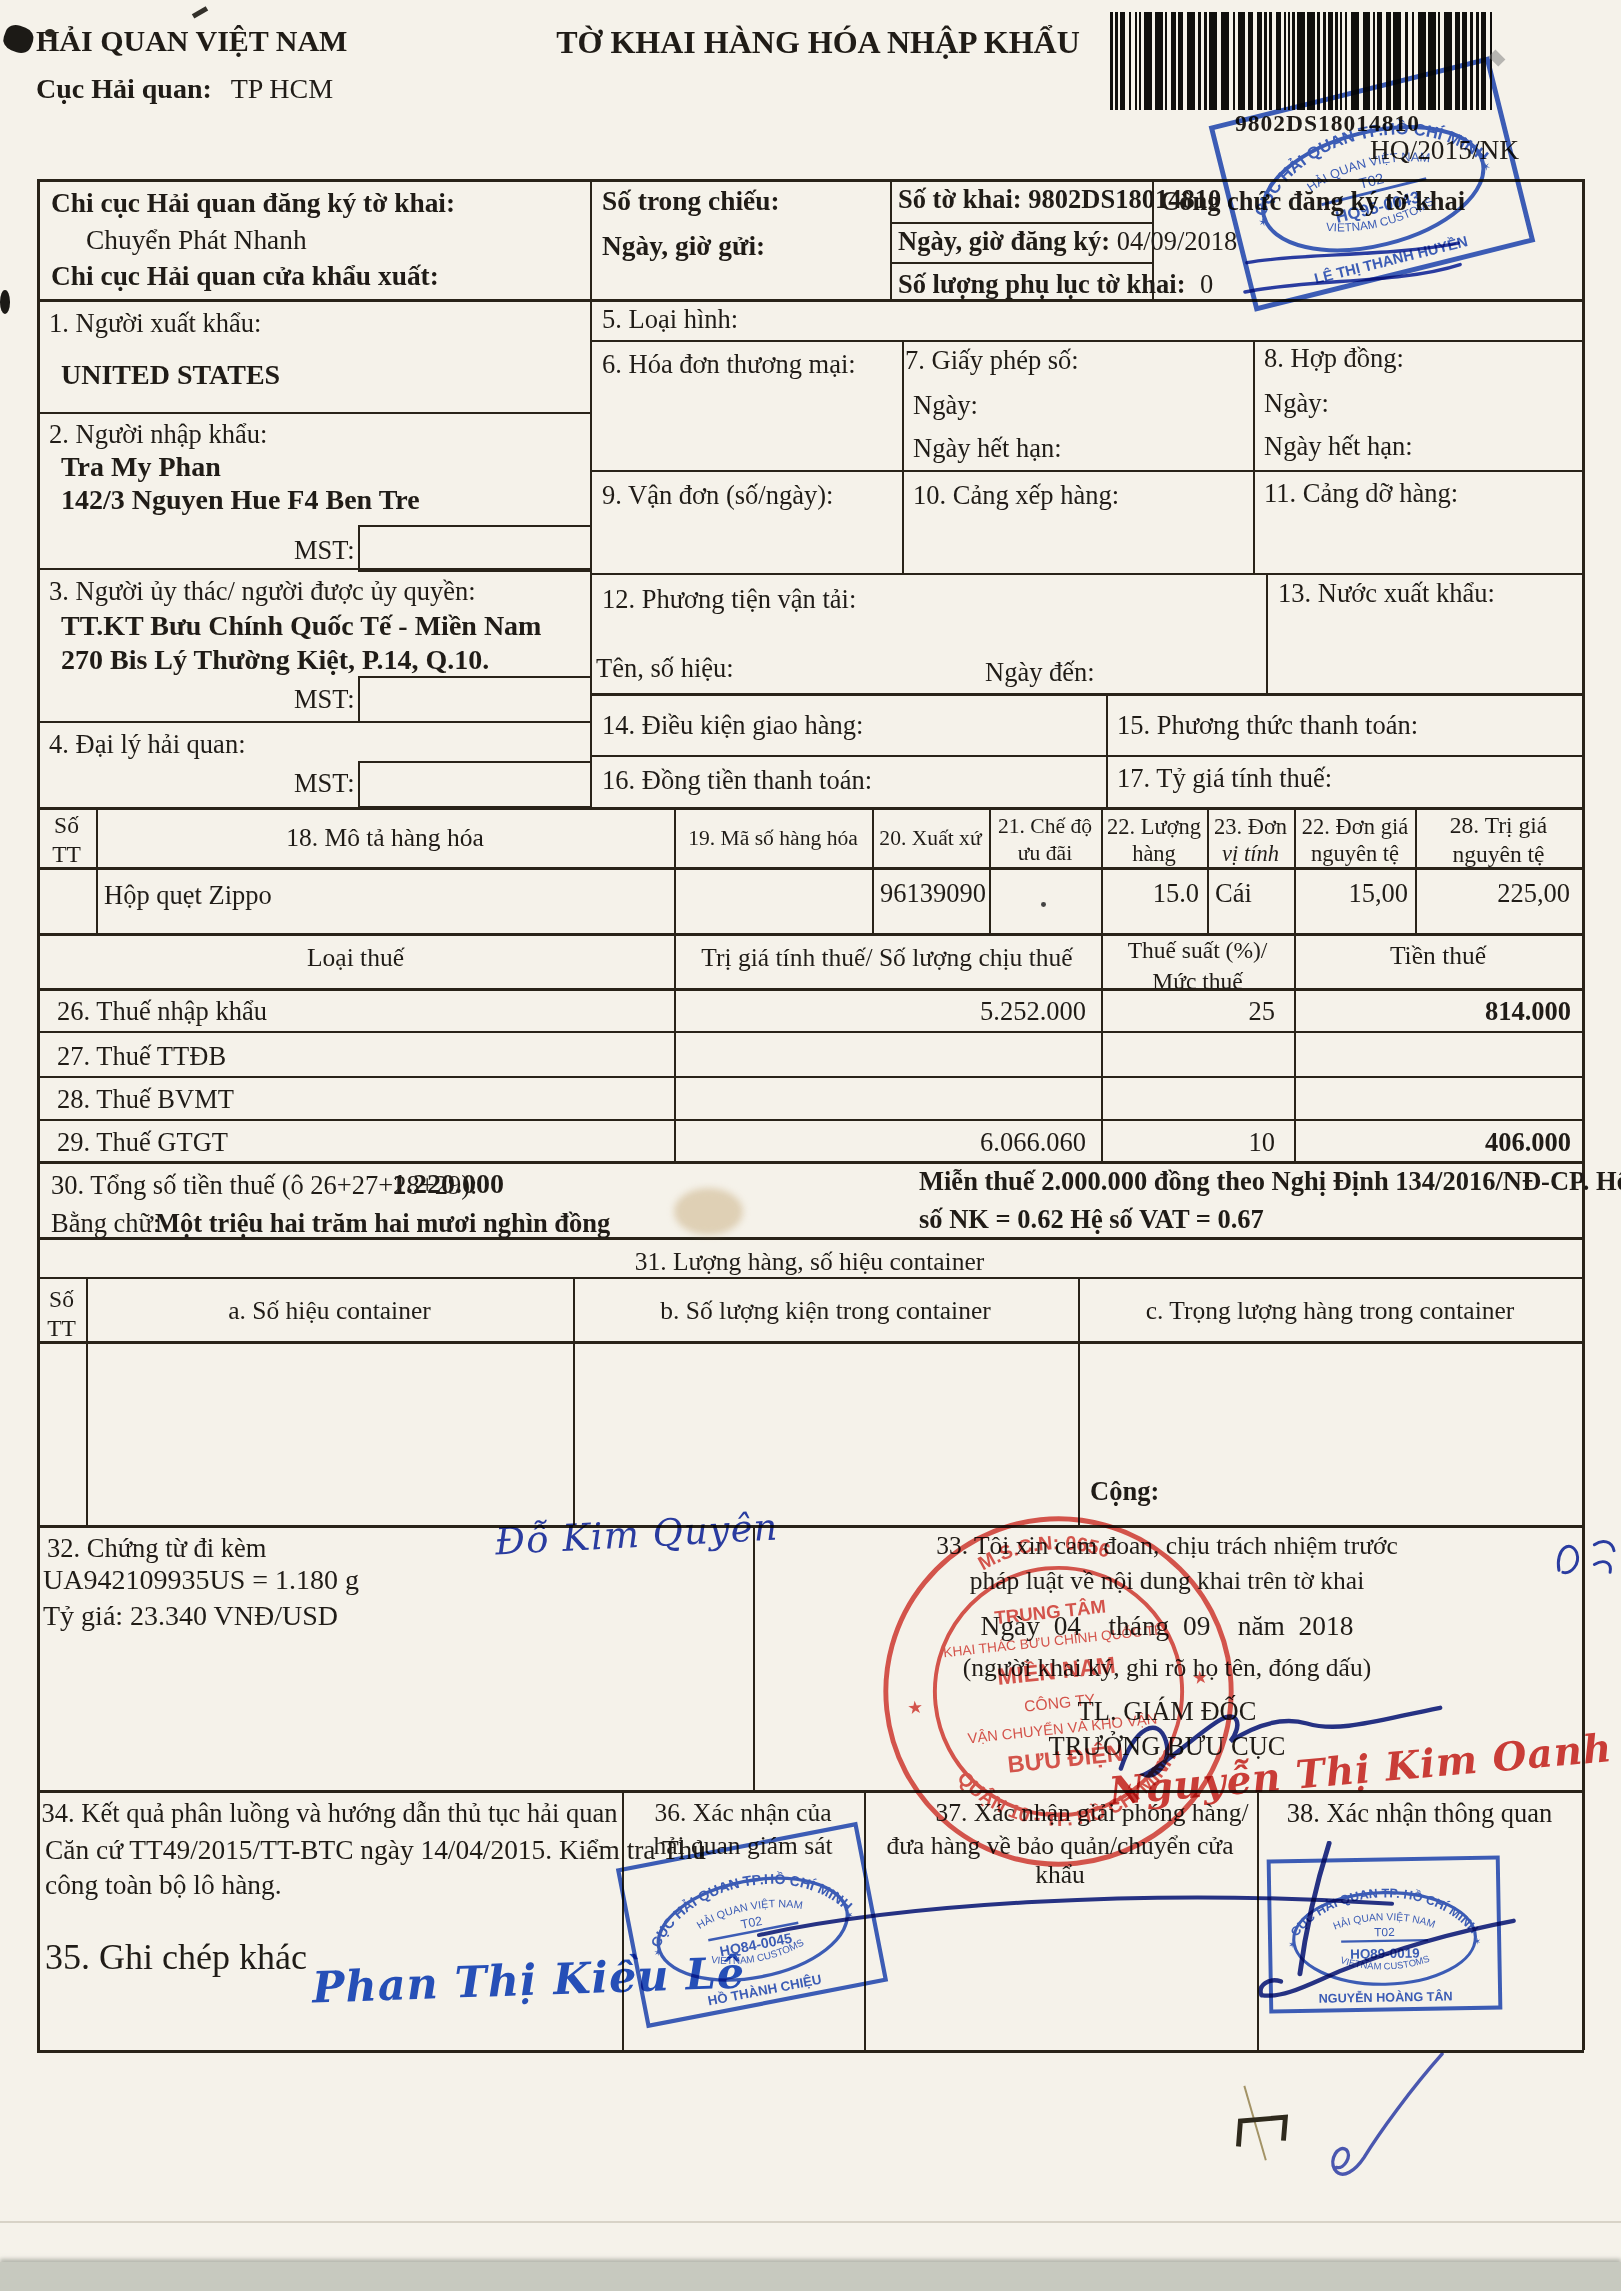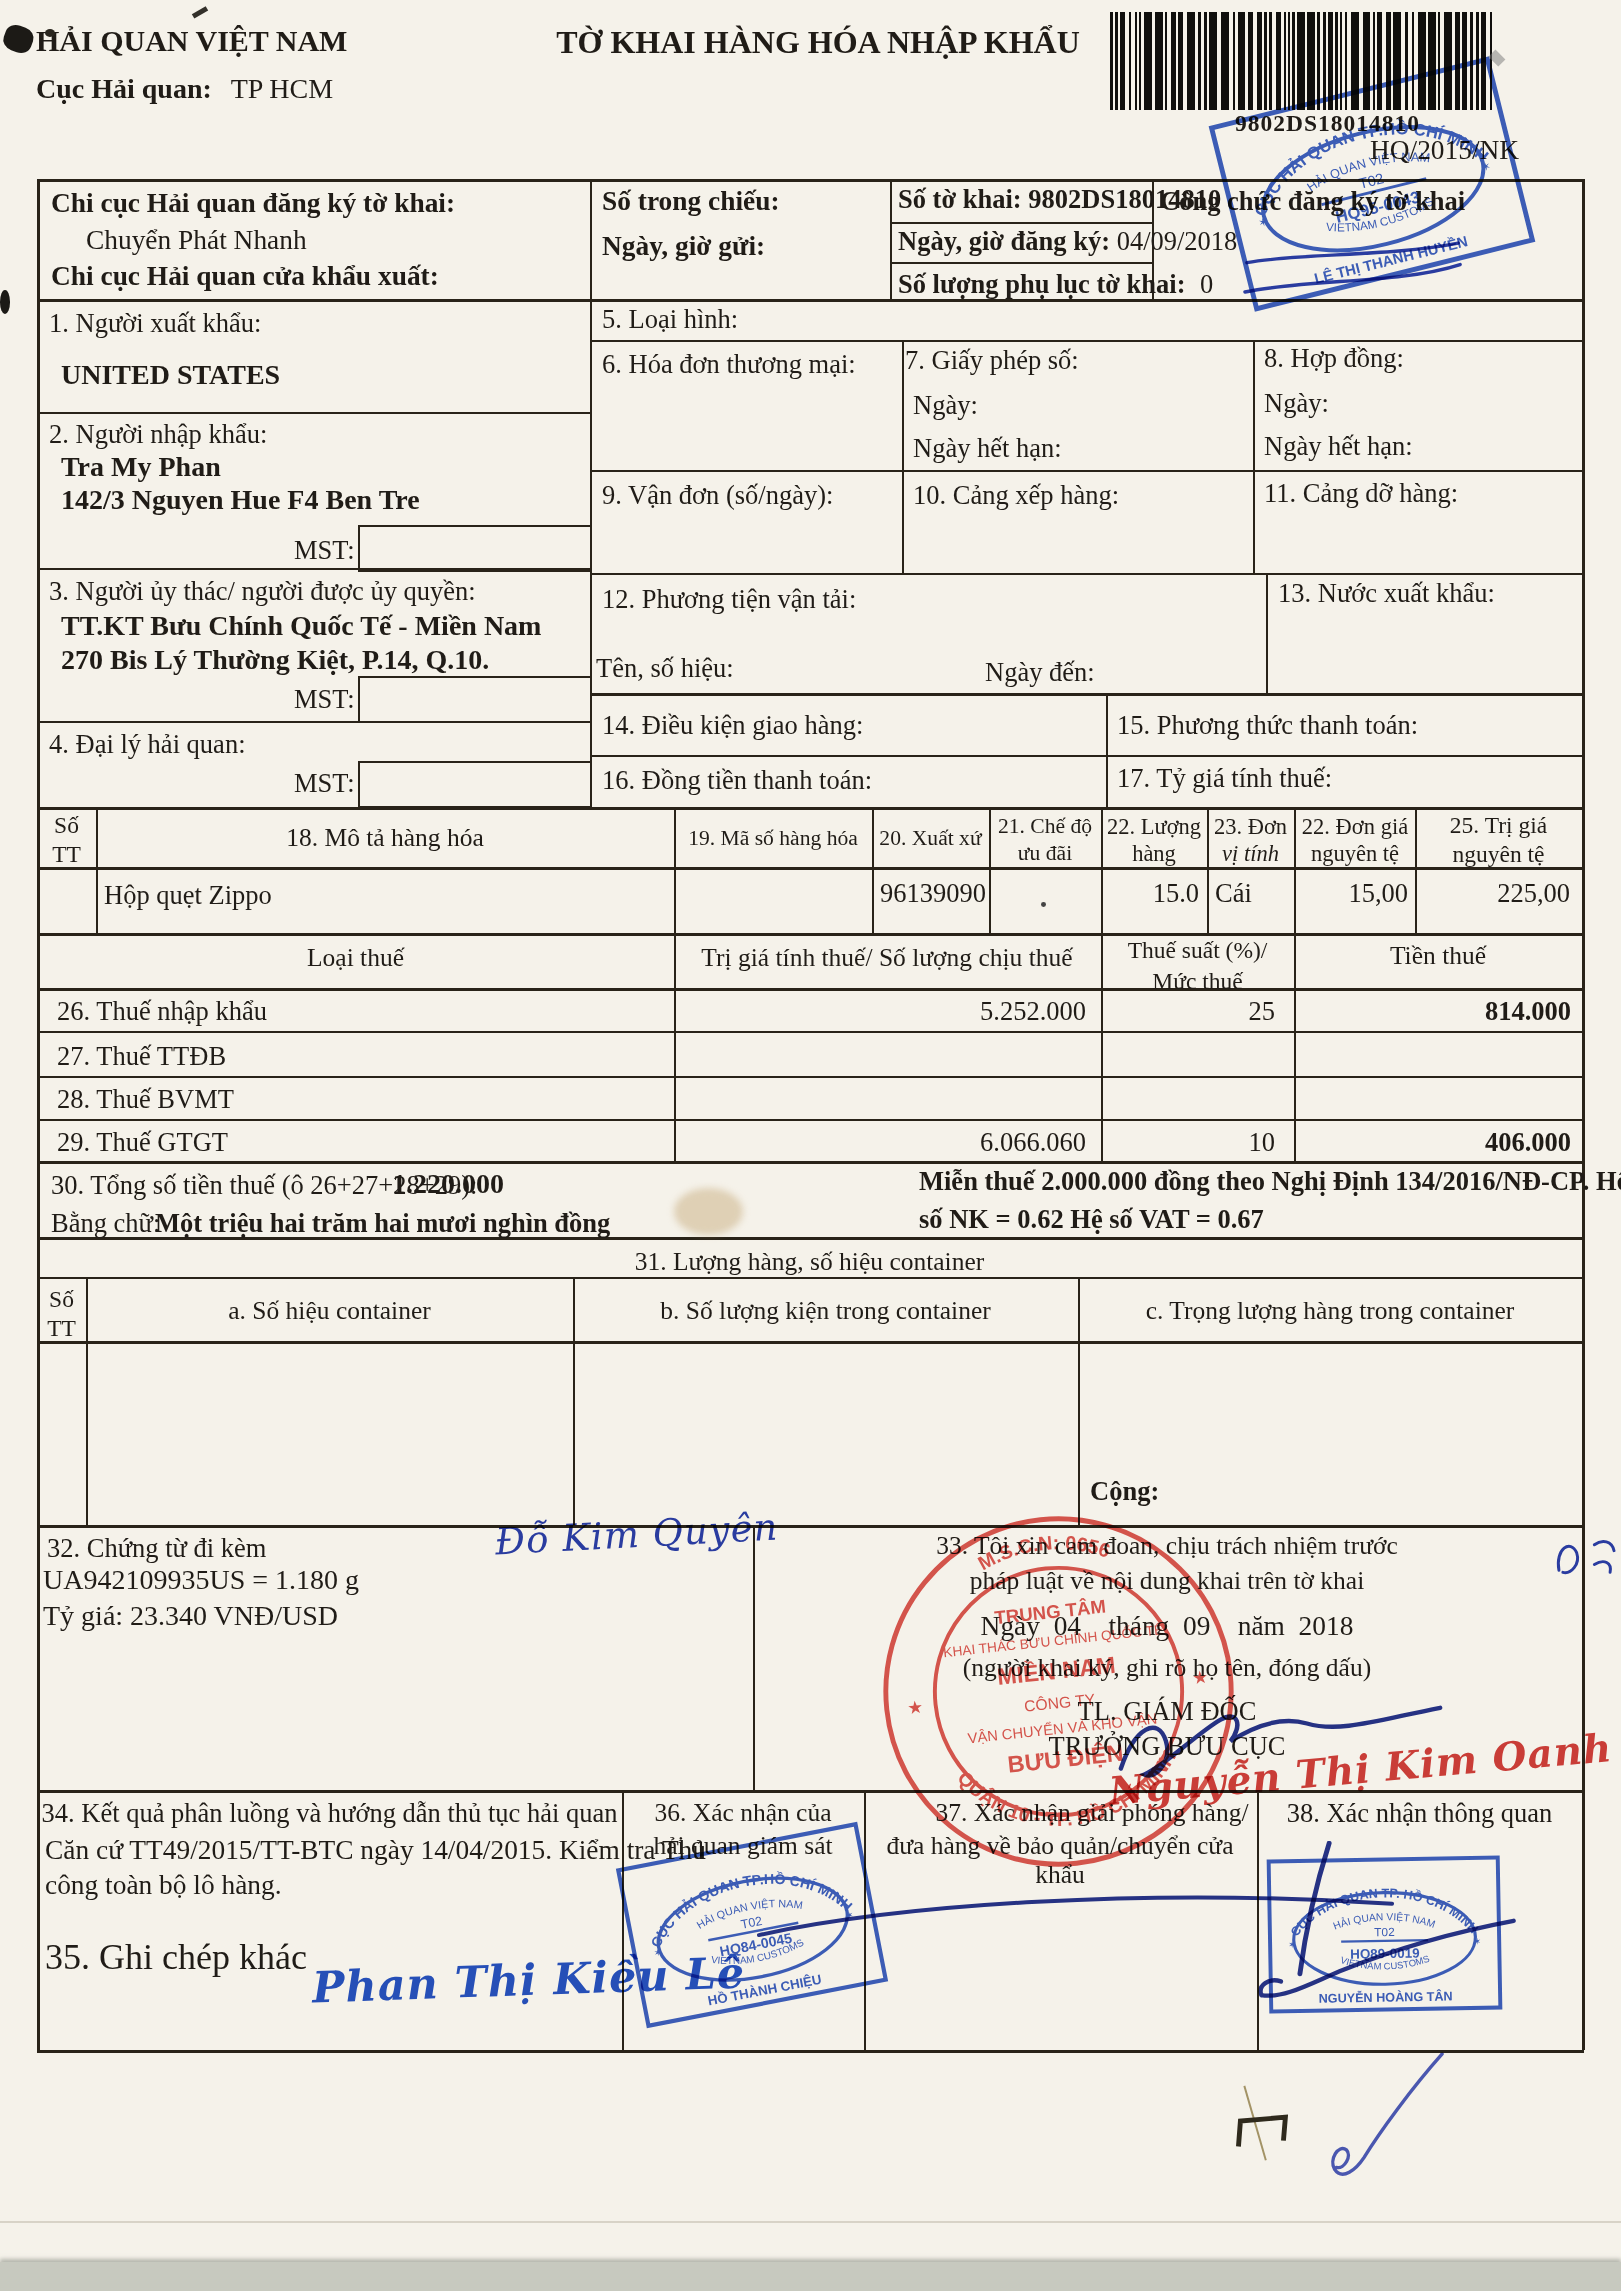--- a/index.html
+++ b/index.html
@@ -148,21 +148,21 @@
   <div class="t c" style="left:674px;top:826px;width:198px;font-size:21.6px;">19. Mã số hàng hóa</div>
   <div class="t c" style="left:872px;top:826px;width:117px;font-size:21.6px;">20. Xuất xứ</div>
   <div class="t c" style="left:989px;top:814px;width:112px;font-size:21.6px;">21. Chế độ</div>
   <div class="t c" style="left:989px;top:841px;width:112px;font-size:21.6px;">ưu đãi</div>
   <div class="t c" style="left:1101px;top:814px;width:106px;font-size:22.5px;">22. Lượng</div>
   <div class="t c" style="left:1101px;top:841px;width:106px;font-size:22.5px;">hàng</div>
   <div class="t c" style="left:1207px;top:814px;width:87px;font-size:22.5px;">23. Đơn</div>
   <div class="t c" style="left:1207px;top:841px;width:87px;font-size:22.5px;font-style:italic;">vị tính</div>
   <div class="t c" style="left:1294px;top:814px;width:122px;font-size:22.5px;">22. Đơn giá</div>
   <div class="t c" style="left:1294px;top:841px;width:122px;font-size:22.5px;">nguyên tệ</div>
-  <div class="t c" style="left:1415px;top:812px;width:167px;font-size:23.5px;">25. Trị giá</div>
+  <div class="t c" style="left:1415px;top:812px;width:167px;font-size:23.5px;">28. Trị giá</div>
   <div class="t c" style="left:1415px;top:841px;width:167px;font-size:23.5px;">nguyên tệ</div>
 
   <div class="t" style="left:104px;top:880px;font-size:26.5px;">Hộp quẹt Zippo</div>
   <div class="t" style="left:880px;top:878px;font-size:26.5px;">96139090</div>
   <div class="t r" style="left:1103px;top:878px;width:96px;font-size:26.5px;">15.0</div>
   <div class="t" style="left:1215px;top:878px;font-size:26.5px;">Cái</div>
   <div class="t r" style="left:1296px;top:878px;width:112px;font-size:26.5px;">15,00</div>
   <div class="t r" style="left:1423px;top:878px;width:147px;font-size:26.5px;">225,00</div>
   <div class="artifact" style="left:1041px;top:902px;width:4.9px;height:4.9px;background:#444;border-radius:50%;"></div>
 

